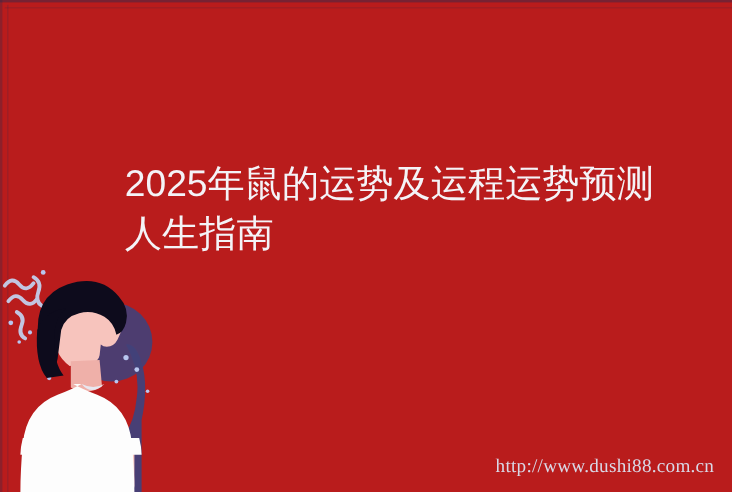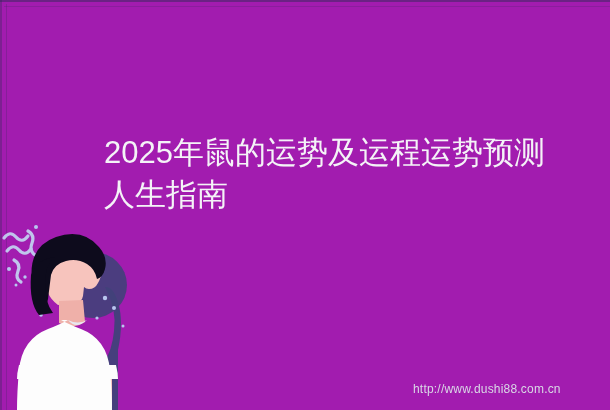--- a/index.html
+++ b/index.html
@@ -5,21 +5,21 @@
   html, body {
     margin: 0;
     padding: 0;
     background: #ffffff;
   }
   #canvas {
     position: relative;
     width: 610px;
     height: 410px;
     overflow: hidden;
-    background: #a21caf;
+    background: #b91c1c;
     font-family: "Liberation Sans", "DejaVu Sans", sans-serif;
   }
   
   .frame-top {
     position: absolute;
     left: 0; top: 0;
     width: 610px; height: 2px;
     background: rgba(40,42,80,0.45);
   }
   .frame-left {
@@ -55,24 +55,25 @@
     white-space: normal;
     word-break: break-all;
   }
 
   
   #watermark {
     position: absolute;
     left: 413px;
     top: 379px;
     color: #d9d8e6;
-    font-size: 12px;
+    font-size: 16px;
     line-height: 20px;
     letter-spacing: 0.2px;
     white-space: nowrap;
+    font-family: Liberation Serif, serif;
   }
 
   
   #illustration {
     position: absolute;
     left: 0px;
     top: 215px;
     width: 175px;
     height: 195px;
   }

